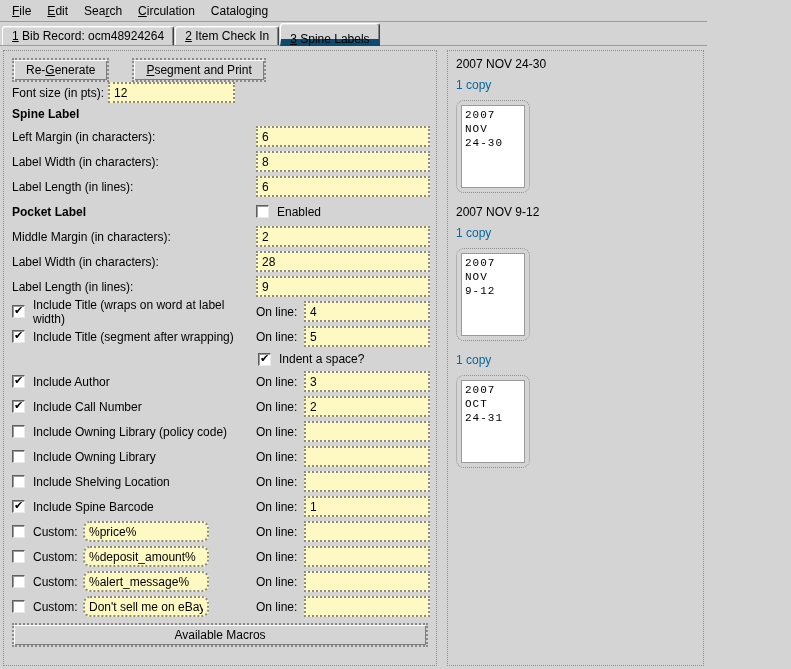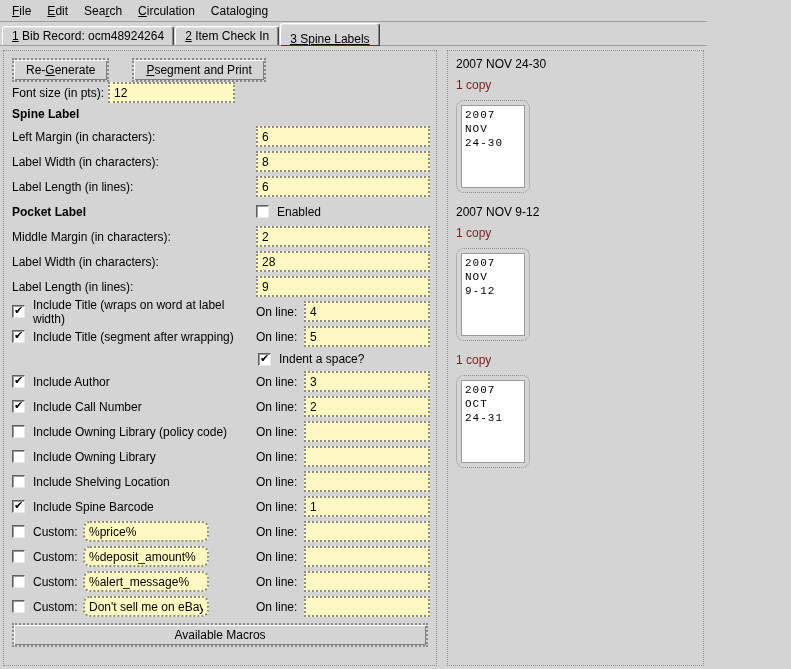--- a/index.html
+++ b/index.html
@@ -29,21 +29,21 @@
   .tab {
     background:#d4d4d4;
     border:1px solid #fff;
     border-right-color:#404040;
     border-bottom:none;
     box-shadow: inset -1px 0 0 #868686, inset 0 1px 0 #e6e6e6;
     border-top-left-radius:3px; border-top-right-radius:3px;
     padding:2px 9px 2px 9px;
     height:19px; margin-right:1px; white-space:nowrap; cursor:default;
   }
-  .tab.active { height:23px; padding-top:8px; margin-bottom:-1px; border-bottom:1px solid #0c4a6e; z-index:2;text-decoration:underline; }
+  .tab.active { height:23px; padding-top:8px; margin-bottom:-1px; border-bottom:7px solid #0c4a6e; z-index:2; }
 
   
   .content { flex:1; display:flex; padding:4px 3px 3px 3px; min-height:0; }
   .panel { border:1px dotted #8e8e8e; }
   .panel.left  { width:434px; flex:0 0 434px; padding:7px 8px 4px 8px; overflow:hidden; }
   .splitter { width:10px; flex:0 0 10px; cursor:col-resize; }
   .panel.right { flex:1; padding:5px 8px; overflow:hidden; }
 
   
   .btn {
@@ -80,21 +80,21 @@
   .online-input { width:126px; flex:0 0 126px; }
   .font-lbl { width:96px; flex:0 0 96px; }
   .font-input { width:127px; flex:0 0 127px; }
   .custom-lbl { width:50px; flex:0 0 50px; }
   .custom-input { width:126px; flex:0 0 126px;border-radius:7px; }
   .indent-spacer { width:246px; flex:0 0 246px; }
   .macros { width:100%; margin-top:2px; }
 
   
   .grp-title { margin:1px 0 7px 0; }
-  .copies { color:#7f1d1d; margin:0 0 8px 0; }
+  .copies { color:#0369a1; margin:0 0 8px 0; }
   .preview-box {
     width:74px; height:93px;
     border:1px dotted #8e8e8e; border-radius:8px;
     padding:4px; margin-bottom:12px;
   }
   .label-white {
     width:100%; height:100%;
     background:#fff; border:1px solid #9a9a9a;
     padding:2px 3px;
     font-family:"Liberation Mono","DejaVu Sans Mono", monospace;

